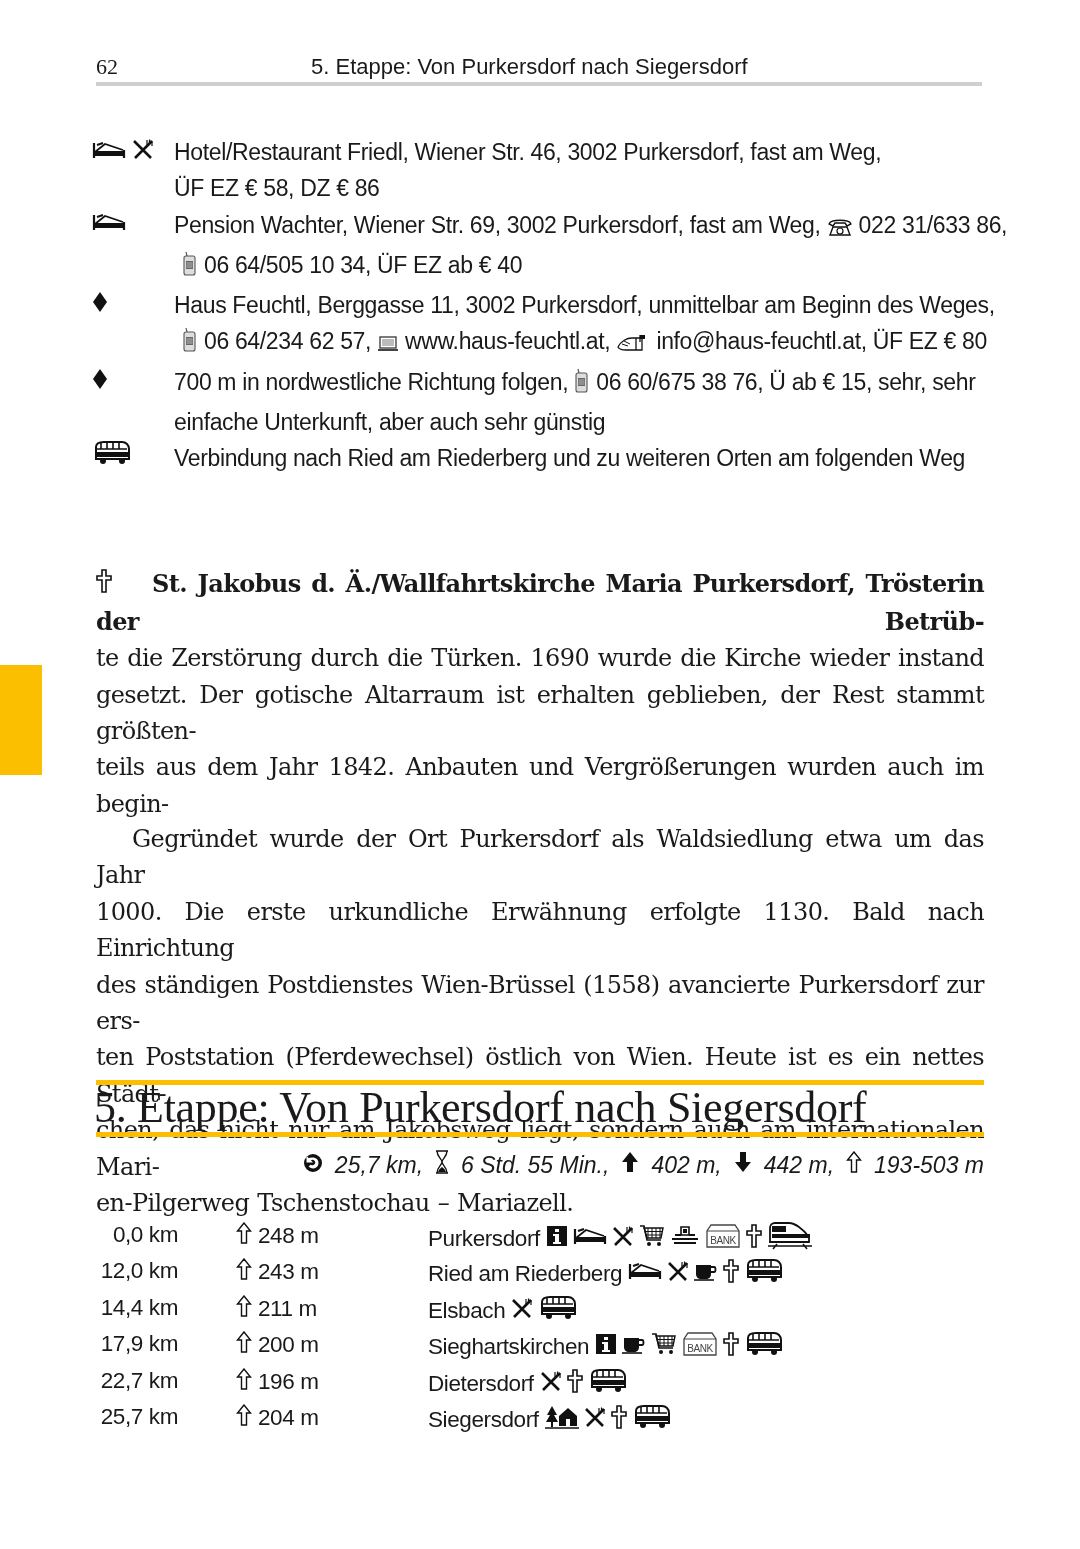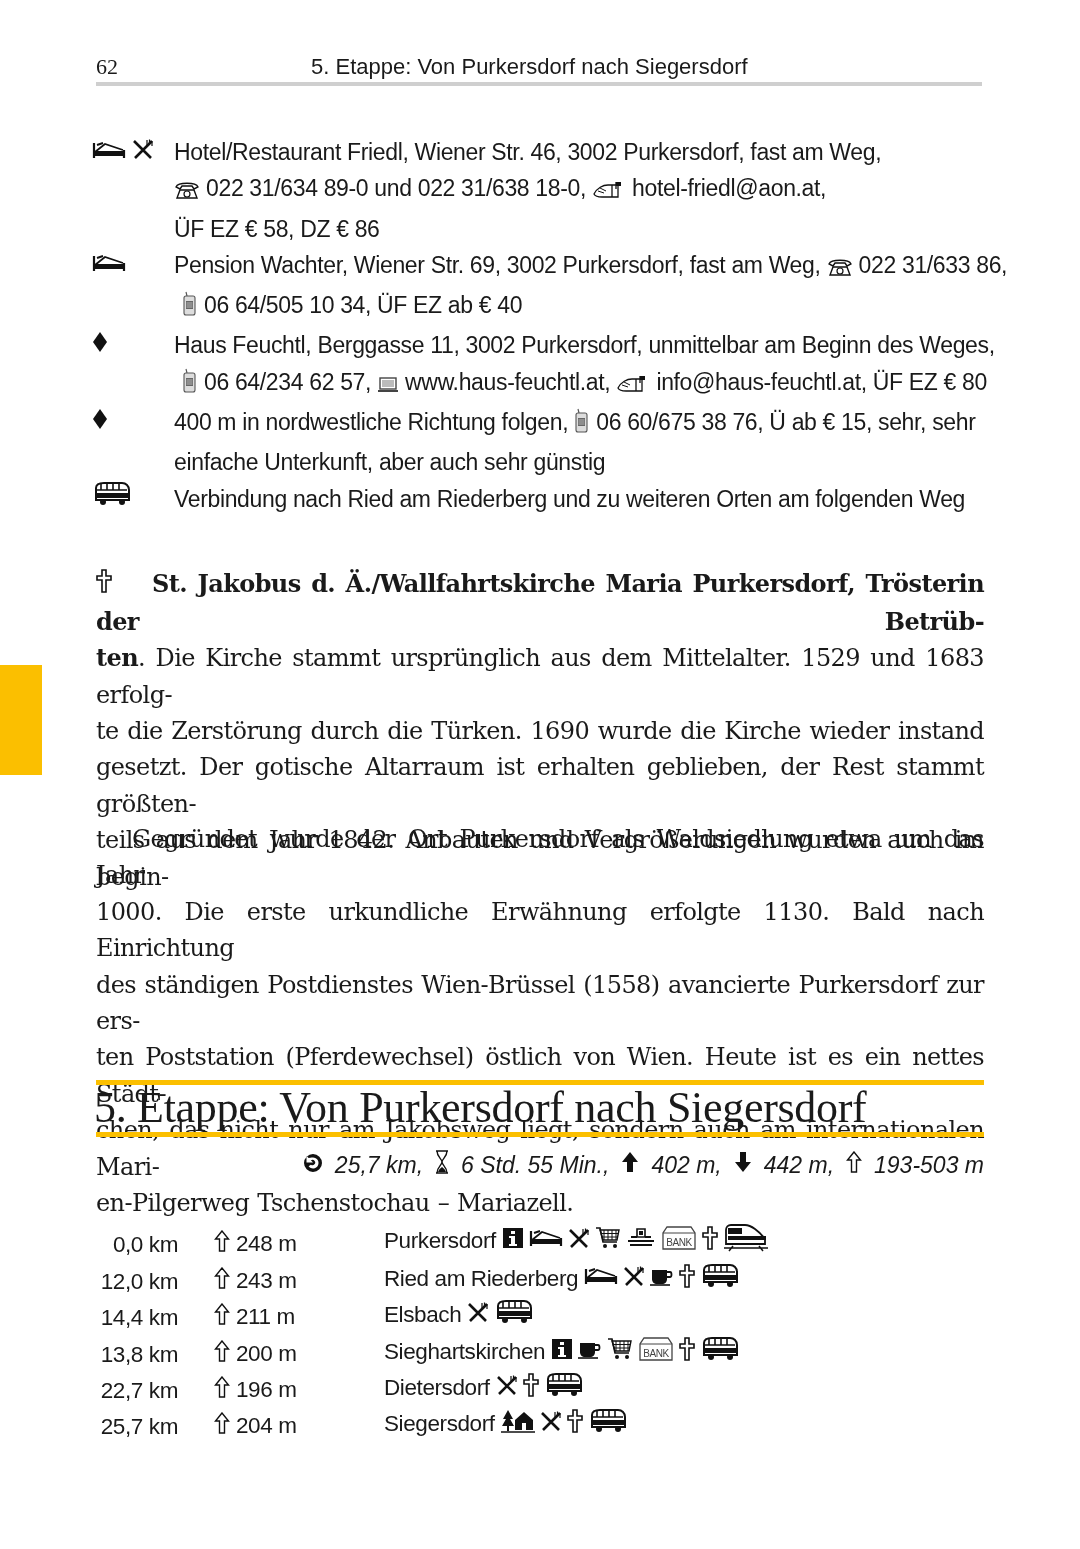--- a/index.html
+++ b/index.html
@@ -30,21 +30,21 @@
   .prose b { font-weight:bold; }
   .cross-lead { display:inline-block; width:56px; }
 
   
   .stage-rule { position:absolute; left:96px; width:888px; height:5px; background:#fbbf00; }
   .stage-title { position:absolute; left:94px; top:1082px; font-size:44px; line-height:52px; letter-spacing:-0.3px; }
   .stage-meta { position:absolute; right:96px; top:1150px; font-size:23px; font-style:italic; display:flex; align-items:center; gap:12px; white-space:nowrap; }
 
   
   .stations { position:absolute; left:96px; top:1222px; font-size:22.5px; }
-  .st-row { height:36.4px; display:flex; align-items:flex-end; white-space:nowrap; letter-spacing:-0.4px; }
+  .st-row { height:36.4px; display:flex; align-items:flex-start; white-space:nowrap; letter-spacing:-0.4px;gap:22px; }
   .st-km { width:82px; text-align:right; }
   .st-alt { width:120px; padding-left:36px; display:flex; align-items:center; gap:6px; }
   .st-name { padding-left:50px; display:flex; align-items:center; gap:6px; }
   .st-icons { display:flex; align-items:center; gap:5px; }
 </style>
 </head>
 <body>
 
 <div class="run-head sans">
   <span class="pg">62</span>
@@ -62,30 +62,20 @@
             <path d="M3 12l10-8 18 6" stroke="#111" stroke-width="1.8" fill="none"></path>
             <rect x="3" y="11" width="28" height="4" fill="#111"></rect>
             <path d="M5 5l6-2" stroke="#111" stroke-width="2"></path>
           </svg></span>
         <span class="ic"><svg width="22" height="22" viewBox="0 0 22 22">
             <path d="M2 3l17 17M20 3L3 20" stroke="#111" stroke-width="2.6"></path>
             <path d="M15 2v5M17.5 1.5v5M20 3v5" stroke="#111" stroke-width="1.2"></path>
           </svg></span>
       </div>
       <div class="acc-line"><span>Hotel/Restaurant Friedl, Wiener Str. 46, 3002 Purkersdorf, fast am Weg,</span></div>
-      <div class="acc-line" style="padding-left: 0px;"><span class="inl"><svg width="26" height="20" viewBox="0 0 26 20">
-            <path d="M2 7c2-5 20-5 22 0l-4 2-2-3H8L6 9z" fill="none" stroke="#111" stroke-width="1.4"></path>
-            <path d="M6 10h14l3 8H3z" fill="none" stroke="#111" stroke-width="1.4"></path>
-            <circle cx="13" cy="14" r="3" fill="none" stroke="#111" stroke-width="1.2"></circle>
-          </svg></span><span>022 31/634 89-0 und 022 31/638 18-0, </span><span class="inl"><svg width="34" height="20" viewBox="0 0 34 20">
-            <path d="M2 14c3-6 9-9 14-9h10v12H10C6 17 3 16 2 14z" fill="none" stroke="#111" stroke-width="1.3"></path>
-            <path d="M20 5v12M24 2v7" stroke="#111" stroke-width="1.3"></path>
-            <rect x="24" y="2" width="5" height="4" fill="#111"></rect>
-            <path d="M6 11l6 2M8 8l6 3" stroke="#111" stroke-width="1"></path>
-          </svg></span><span>hotel-friedl@aon.at,</span></div>
       <div class="acc-line" style="padding-left: 0px;"><span>ÜF EZ € 58, DZ € 86</span></div>
     </div>
     <div class="acc-entry">
       <div class="icons">
         <span class="ic"><svg width="34" height="20" viewBox="0 0 34 20">
             <path d="M2 3v15M32 10v8M2 15h30" stroke="#111" stroke-width="2.2" fill="none"></path>
             <path d="M3 12l10-8 18 6" stroke="#111" stroke-width="1.8" fill="none"></path>
             <rect x="3" y="11" width="28" height="4" fill="#111"></rect>
             <path d="M5 5l6-2" stroke="#111" stroke-width="2"></path>
           </svg></span>
@@ -124,21 +114,21 @@
             <rect x="24" y="2" width="5" height="4" fill="#111"></rect>
             <path d="M6 11l6 2M8 8l6 3" stroke="#111" stroke-width="1"></path>
           </svg></span><span>info@haus-feuchtl.at, ÜF EZ € 80</span></div>
     </div>
     <div class="acc-entry">
       <div class="icons">
         <span class="ic"><svg width="16" height="22" viewBox="0 0 16 22">
             <path d="M8 1L15 11L8 21L1 11z" fill="#111"></path>
           </svg></span>
       </div>
-      <div class="acc-line"><span>400 m in nordwestliche Richtung folgen, </span><span class="inl"><svg width="16" height="26" viewBox="0 0 16 26">
+      <div class="acc-line"><span>700 m in nordwestliche Richtung folgen, </span><span class="inl"><svg width="16" height="26" viewBox="0 0 16 26">
             <path d="M4 1l1 4" stroke="#555" stroke-width="1.2"></path>
             <rect x="2" y="5" width="11" height="19" rx="2" fill="#ddd" stroke="#555" stroke-width="1.1"></rect>
             <rect x="4" y="10" width="7" height="8" fill="#666"></rect>
             <path d="M4.5 12h6M4.5 14h6M4.5 16h6" stroke="#ccc" stroke-width="0.8"></path>
           </svg></span><span>06 60/675 38 76, Ü ab € 15, sehr, sehr</span></div>
       <div class="acc-line"><span>einfache Unterkunft, aber auch sehr günstig</span></div>
     </div>
     <div class="acc-entry">
       <div class="icons">
         <span class="ic"><svg width="40" height="26" viewBox="0 0 40 26">
@@ -150,21 +140,20 @@
           </svg></span>
       </div>
       <div class="acc-line"><span>Verbindung nach Ried am Riederberg und zu weiteren Orten am folgenden Weg</span></div>
     </div>
   </div>
 
 <div class="prose serif" id="church" style="top:566px;">
     <div style="text-align-last: justify;"><span class="ic cross-lead"><svg width="16" height="24" viewBox="0 0 16 24">
           <path d="M6 1h4v6h5v4h-5v12H6V11H1V7h5z" fill="none" stroke="#111" stroke-width="1.6"></path>
         </svg></span><b>St. Jakobus d. Ä./Wallfahrtskirche Maria Purkersdorf, Trösterin der Betrüb-</b></div>
-    <div style="text-align-last: justify;"><b>ten</b><span>. Die Kirche stammt ursprünglich aus dem Mittelalter. 1529 und 1683 erfolg-</span></div>
     <div style="text-align-last: justify;"><span>te die Zerstörung durch die Türken. 1690 wurde die Kirche wieder instand</span></div>
     <div style="text-align-last: justify;"><span>gesetzt. Der gotische Altarraum ist erhalten geblieben, der Rest stammt größten-</span></div>
     <div style="text-align-last: justify;"><span>teils aus dem Jahr 1842. Anbauten und Vergrößerungen wurden auch im begin-</span></div>
   </div>
 
 <div class="prose serif" id="history" style="top:821px;">
     <div style="text-align-last: justify; text-indent: 36px;">Gegründet wurde der Ort Purkersdorf als Waldsiedlung etwa um das Jahr</div>
     <div style="text-align-last: justify;">1000. Die erste urkundliche Erwähnung erfolgte 1130. Bald nach Einrichtung</div>
     <div style="text-align-last: justify;">des ständigen Postdienstes Wien-Brüssel (1558) avancierte Purkersdorf zur ers-</div>
     <div style="text-align-last: justify;">ten Poststation (Pferdewechsel) östlich von Wien. Heute ist es ein nettes Städt-</div>
@@ -325,21 +314,21 @@
               <path d="M4 19V7c0-3 3-5 8-5h18c4 0 7 3 7 7v10z" fill="none" stroke="#111" stroke-width="2"></path>
               <path d="M5 9h30M9 3v6M15 3v6M21 3v6M27 3v6" stroke="#111" stroke-width="1.6"></path>
               <rect x="5" y="12" width="31" height="5" fill="#111"></rect>
               <circle cx="11" cy="21" r="3" fill="#111"></circle>
               <circle cx="30" cy="21" r="3" fill="#111"></circle>
             </svg></span>
         </span>
       </span>
     </div>
     <div class="st-row">
-      <span class="st-km">13,8 km</span>
+      <span class="st-km">17,9 km</span>
       <span class="st-alt">
         <span class="ic"><svg width="16" height="22" viewBox="0 0 16 22">
             <path d="M8 1L1.5 9h4v12h5V9h4z" fill="none" stroke="#111" stroke-width="1.4"></path>
           </svg></span>
         <span>200 m</span>
       </span>
       <span class="st-name">
         <span>Sieghartskirchen</span>
         <span class="st-icons">
           <span class="ic"><svg width="22" height="22" viewBox="0 0 22 22">

